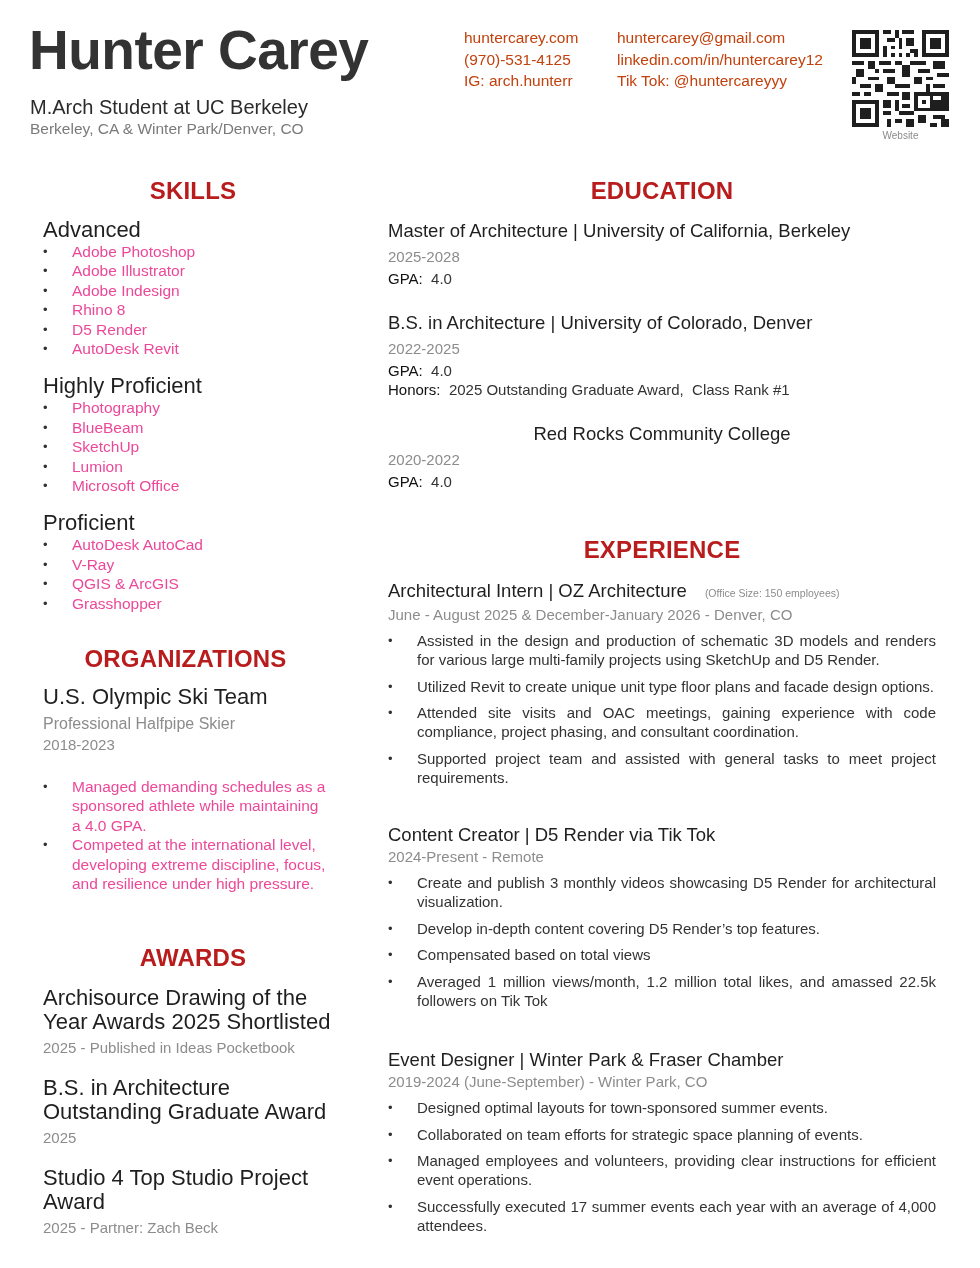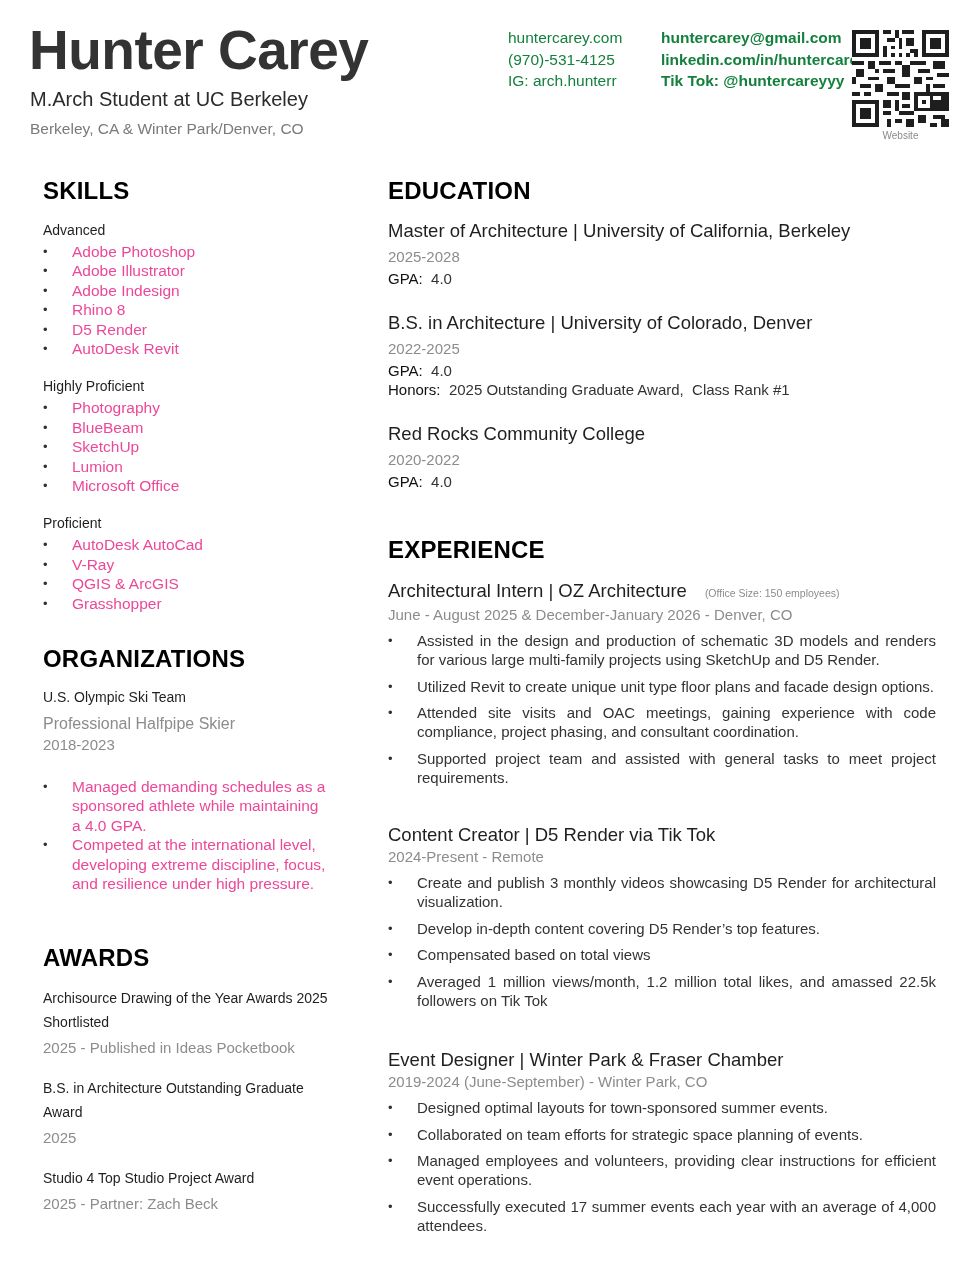--- a/index.html
+++ b/index.html
@@ -2,32 +2,32 @@
 <html><head>
 <meta charset="utf-8">
 <style>
   * { box-sizing: border-box; margin: 0; padding: 0; }
   html, body { width: 980px; height: 1268px; background: #ffffff; overflow: hidden; }
   body { font-family: "Liberation Sans", "DejaVu Sans", sans-serif; color: #2b2b2b; position: relative; }
   .abs { position: absolute; }
 
   
   .name { left: 29px; top: 18px; font-size: 55px; font-weight: 700; color: #333333; letter-spacing: -0.5px; line-height: 64px; }
-  .tagline { left: 30px; top: 86px; font-size: 20px; color: #2b2b2b; line-height: 26px; }
+  .tagline { left: 30px; top: 94px; font-size: 20px; color: #2b2b2b; line-height: 26px; }
   .location { left: 30px; top: 118px; font-size: 15.5px; color: #7a7a7a; line-height: 22px; }
-  .contact-col { font-size: 15.5px; color: #15803d; line-height: 21.5px; margin-left: 44px; }
+  .contact-col { font-size: 15.5px; color: #c2410c; line-height: 21.5px; }
   .contact-col div { white-space: nowrap; }
   .col1 { left: 464px; top: 27px; }
-  .col2 { left: 617px; top: 27px; font-weight: bold; }
+  .col2 { left: 617px; top: 27px; }
   .qr { left: 852px; top: 30px; width: 97px; height: 97px; }
   .qr-label { left: 852px; top: 130px; width: 97px; text-align: center; font-size: 10px; color: #8a8a8a; }
 
   
-  .section-title { font-size: 24px; font-weight: 700; color: #000000; letter-spacing: 0.2px; line-height: 30px; }
-  .sub-title { font-size: 14px; color: #1f1f1f; line-height: 24px; }
+  .section-title { font-size: 24px; font-weight: 700; color: #b91c1c; letter-spacing: 0.2px; line-height: 30px; text-align: center; }
+  .sub-title { font-size: 22px; color: #1f1f1f; line-height: 24px; }
   .grey { color: #8c8c8c; }
   .small { font-size: 15px; line-height: 20px; }
 
   
   .left { left: 43px; width: 300px; }
   ul.bullets { list-style: none; }
   ul.bullets li { position: relative; padding-left: 29px; font-size: 15.5px; line-height: 19.4px; color: #ec4899; }
   ul.bullets li::before { content: "•"; position: absolute; left: 0; top: 0; font-size: 13px; color: #333; }
 
   
@@ -200,21 +200,21 @@
 
   <div class="edu-title" style="margin-top:23px;">B.S. in Architecture | University of Colorado, Denver</div>
   <div class="exp-date" style="margin-top:4px;">2022-2025</div>
   <div class="edu-line" style="margin-top:2px;">
     <b>GPA:</b>&nbsp; <span>4.0</span>
   </div>
   <div class="edu-line">
     <b>Honors:</b>&nbsp; <span style="white-space:pre;">2025 Outstanding Graduate Award,  Class Rank #1</span>
   </div>
 
-  <div class="edu-title" style="margin-top:23px;">Red Rocks Community College</div>
+  <div class="edu-title" style="margin-top:23px;text-align:center;">Red Rocks Community College</div>
   <div class="exp-date" style="margin-top:4px;">2020-2022</div>
   <div class="edu-line" style="margin-top:2px;">
     <b>GPA:</b>&nbsp; <span>4.0</span>
   </div>
 </div>
 
 <div class="abs right" style="top:535px;">
   <div class="section-title">EXPERIENCE</div>
 
   <div class="exp-title" style="margin-top:14px;">

